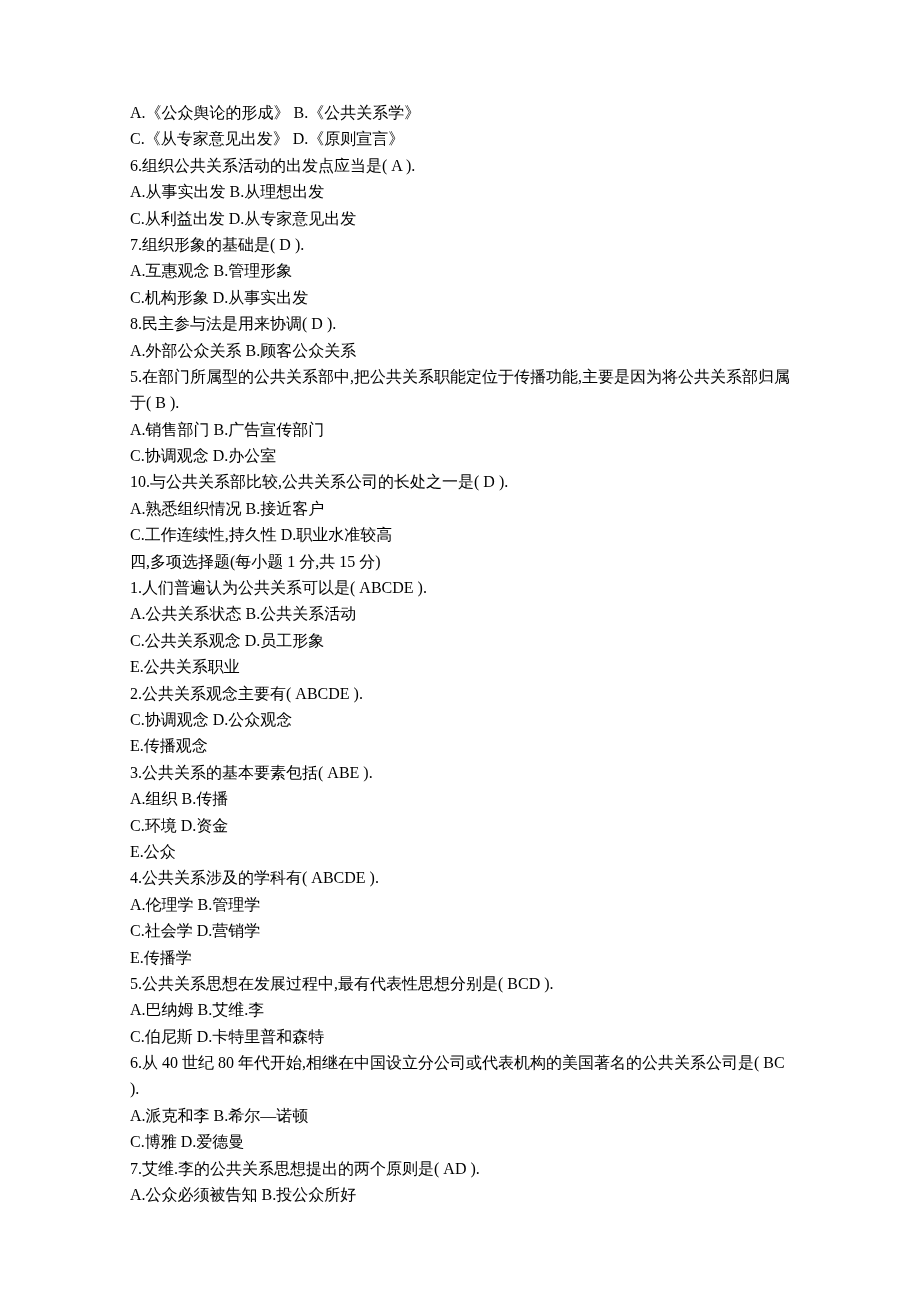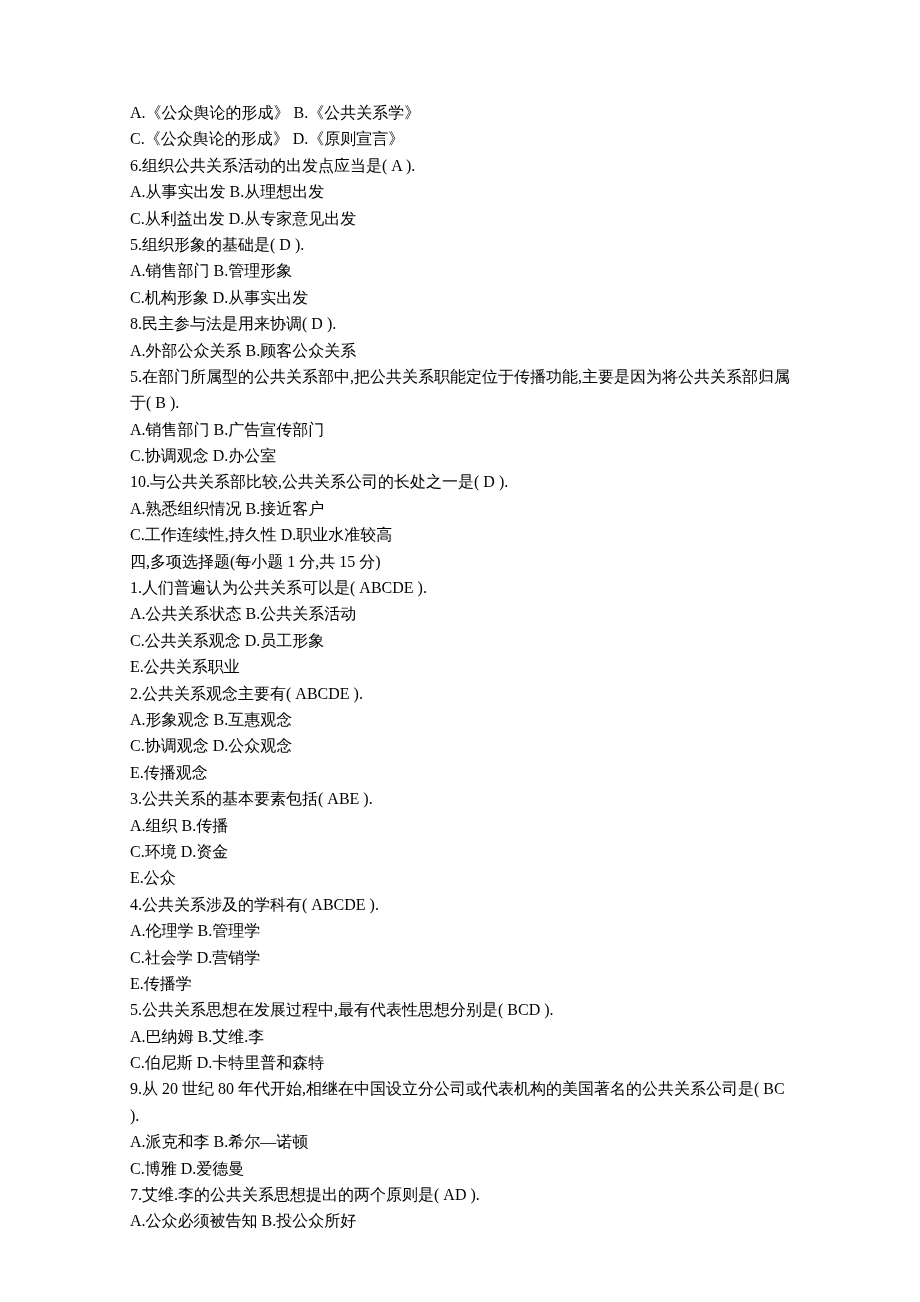--- a/index.html
+++ b/index.html
@@ -21,54 +21,53 @@
     white-space: normal;
     word-break: break-all;
   }
 </style>
 </head>
 <body>
 
 <div class="page">
   <div id="content">
       <div class="line">A.《公众舆论的形成》  B.《公共关系学》</div>
-      <div class="line">C.《公众舆论的形成》  D.《原则宣言》</div>
+      <div class="line">C.《从专家意见出发》  D.《原则宣言》</div>
       <div class="line">6.组织公共关系活动的出发点应当是( A ).</div>
       <div class="line">A.从事实出发  B.从理想出发</div>
       <div class="line">C.从利益出发  D.从专家意见出发</div>
-      <div class="line">5.组织形象的基础是( D ).</div>
-      <div class="line">A.销售部门  B.管理形象</div>
+      <div class="line">7.组织形象的基础是( D ).</div>
+      <div class="line">A.互惠观念  B.管理形象</div>
       <div class="line">C.机构形象  D.从事实出发</div>
       <div class="line">8.民主参与法是用来协调( D ).</div>
       <div class="line">A.外部公众关系  B.顾客公众关系</div>
       <div class="line">5.在部门所属型的公共关系部中,把公共关系职能定位于传播功能,主要是因为将公共关系部归属于( B ).</div>
       <div class="line">A.销售部门  B.广告宣传部门</div>
       <div class="line">C.协调观念  D.办公室</div>
       <div class="line">10.与公共关系部比较,公共关系公司的长处之一是( D ).</div>
       <div class="line">A.熟悉组织情况  B.接近客户</div>
       <div class="line">C.工作连续性,持久性  D.职业水准较高</div>
       <div class="line">四,多项选择题(每小题 1 分,共 15 分)</div>
       <div class="line">1.人们普遍认为公共关系可以是( ABCDE ).</div>
       <div class="line">A.公共关系状态  B.公共关系活动</div>
       <div class="line">C.公共关系观念  D.员工形象</div>
       <div class="line">E.公共关系职业</div>
       <div class="line">2.公共关系观念主要有( ABCDE ).</div>
-      <div class="line">A.形象观念  B.互惠观念</div>
       <div class="line">C.协调观念  D.公众观念</div>
       <div class="line">E.传播观念</div>
       <div class="line">3.公共关系的基本要素包括( ABE ).</div>
       <div class="line">A.组织  B.传播</div>
       <div class="line">C.环境  D.资金</div>
       <div class="line">E.公众</div>
       <div class="line">4.公共关系涉及的学科有( ABCDE ).</div>
       <div class="line">A.伦理学  B.管理学</div>
       <div class="line">C.社会学  D.营销学</div>
       <div class="line">E.传播学</div>
       <div class="line">5.公共关系思想在发展过程中,最有代表性思想分别是( BCD ).</div>
       <div class="line">A.巴纳姆  B.艾维.李</div>
       <div class="line">C.伯尼斯  D.卡特里普和森特</div>
-      <div class="line">9.从 20 世纪 80 年代开始,相继在中国设立分公司或代表机构的美国著名的公共关系公司是( BC ).</div>
+      <div class="line">6.从 40 世纪 80 年代开始,相继在中国设立分公司或代表机构的美国著名的公共关系公司是( BC ).</div>
       <div class="line">A.派克和李  B.希尔—诺顿</div>
       <div class="line">C.博雅  D.爱德曼</div>
       <div class="line">7.艾维.李的公共关系思想提出的两个原则是( AD ).</div>
       <div class="line">A.公众必须被告知  B.投公众所好</div>
     </div>
 </div>
 
 </body></html>

